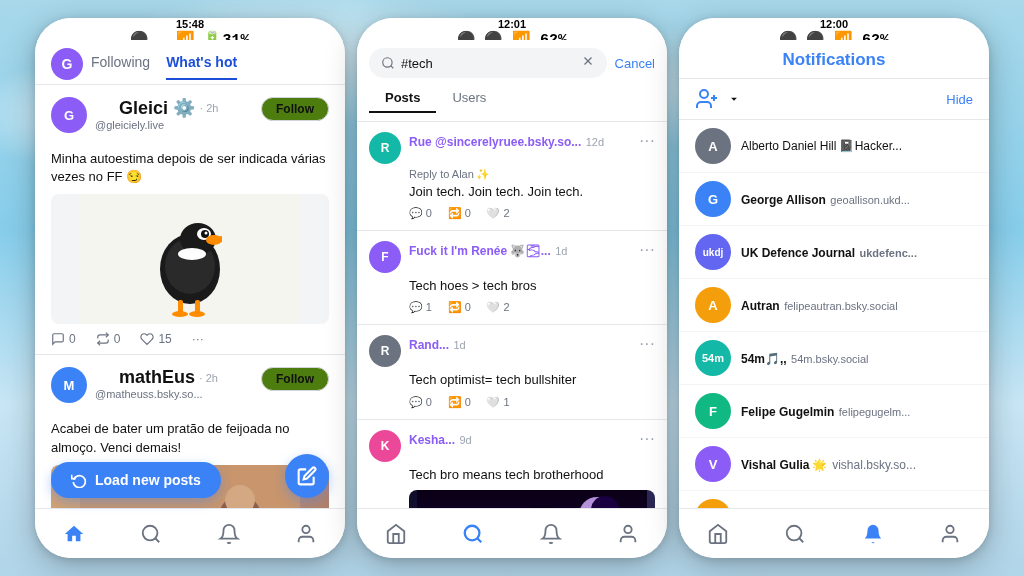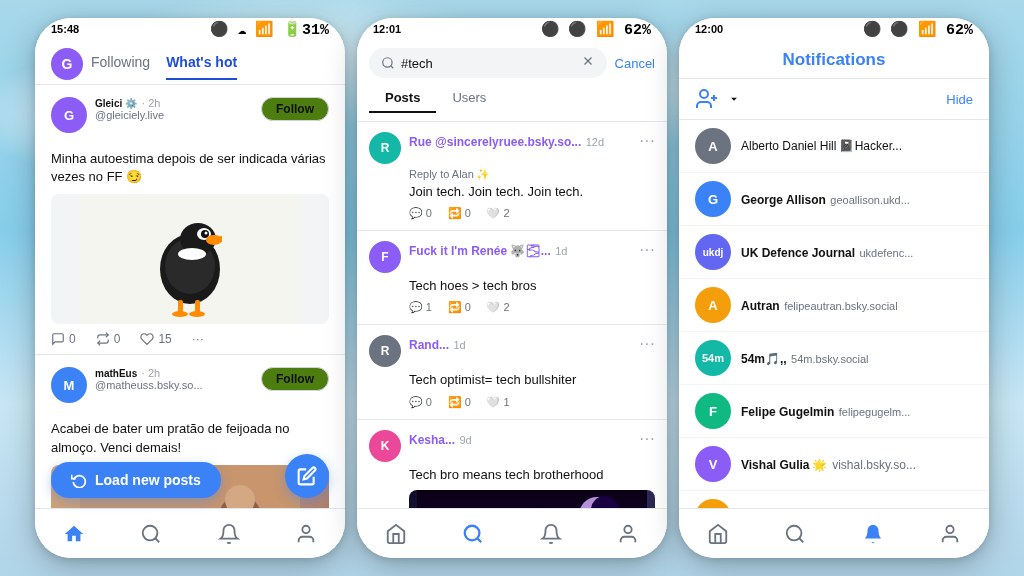--- a/index.html
+++ b/index.html
@@ -58,20 +58,21 @@
       height: 22px;
       background: #fff;
       display: flex;
       align-items: center;
       justify-content: space-between;
       padding: 0 16px;
       font-size: 10px;
       font-weight: 600;
       color: #000;
       flex-shrink: 0;
+      flex-direction: column;
     }
     .status-bar .time { font-weight: 700; font-size: 11px; }
     .status-icons { display: flex; align-items: flex-start; gap: 3px; font-size: 15px; font-family: Liberation Mono, monospace; }
 
     .phone1-header {
       background: #fff;
       padding: 8px 16px 0;
       border-bottom: 1px solid #e5e7eb;
       flex-shrink: 0;
     }
@@ -126,21 +127,21 @@
     }
     .post-avatar {
       width: 36px;
       height: 36px;
       border-radius: 50%;
       background: #e5e7eb;
       flex-shrink: 0;
       overflow: hidden;
     }
     .post-meta { flex: 1; }
-    .post-name { font-size: 10px; font-weight: 700; color: #111; }
+    .post-name { font-size: 18px; font-weight: 700; color: #111; margin-left: 24px; }
     .post-handle { font-size: 11px; color: #6b7280; }
     .post-time { font-size: 11px; color: #9ca3af; }
     .follow-btn {
       background: #4d7c0f;
       border: 1px solid #d1d5db;
       border-radius: 20px;
       padding: 4px 14px;
       font-size: 12px;
       font-weight: 700;
       color: #111;
@@ -778,21 +779,21 @@
           <span class="notif-name">George Allison</span>
           <span style="font-size:11px; color:#6b7280;">geoallison.ukd...</span>
         </div>
       </div>
       <div class="notif-item">
         <div class="notif-avatar av-indigo">
           <div class="av-letter" style="font-size:10px;">ukdj</div>
         </div>
         <div class="notif-info">
           <span class="notif-name">UK Defence Journal</span>
-          <span style="font-size:11px; color:#6b7280;">ukdefenc...</span>
+          <span style="font-size:11px; color:#6b7280;font-weight:bold;">ukdefenc...</span>
         </div>
       </div>
       <div class="notif-item">
         <div class="notif-avatar av-orange">
           <div class="av-letter" style="font-size:13px;">A</div>
         </div>
         <div class="notif-info">
           <span class="notif-name">Autran</span>
           <span style="font-size:11px; color:#6b7280;">felipeautran.bsky.social</span>
         </div>

